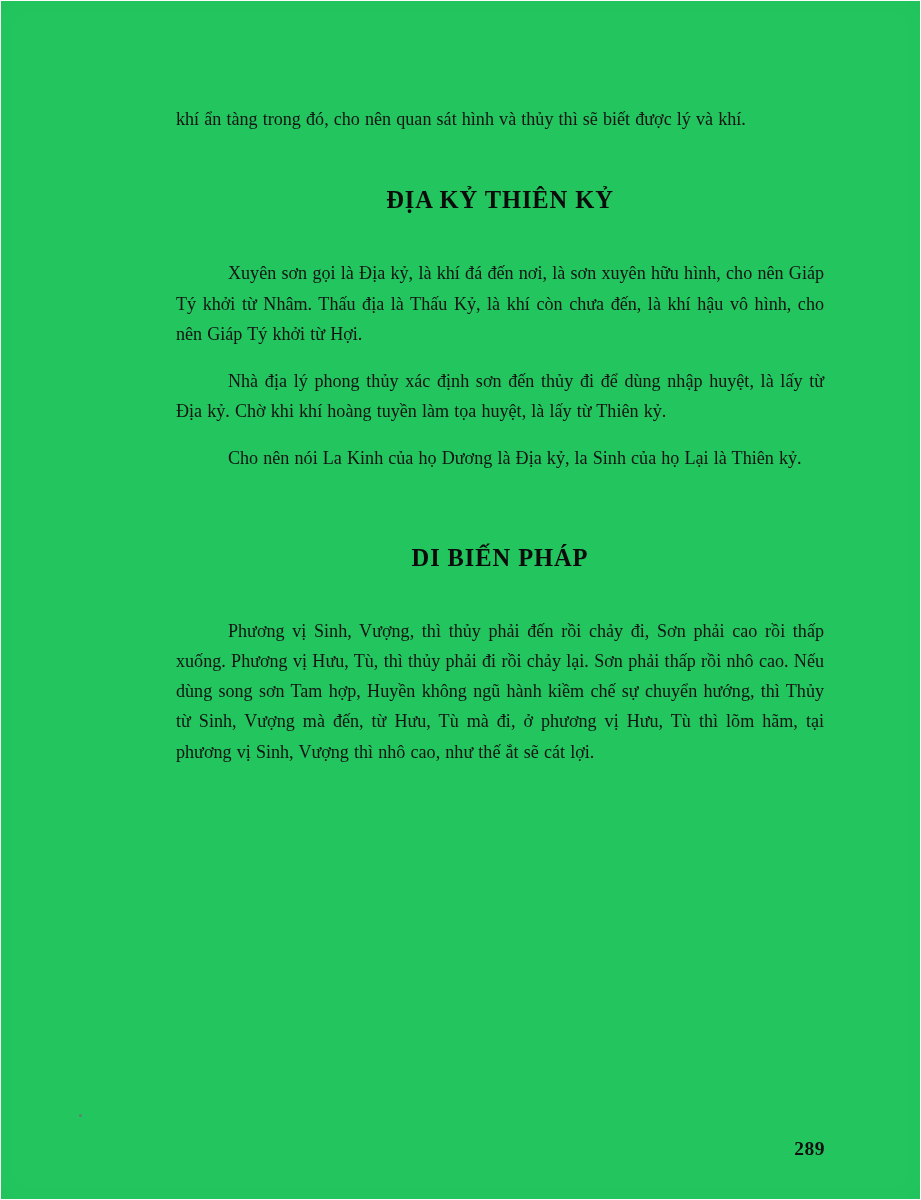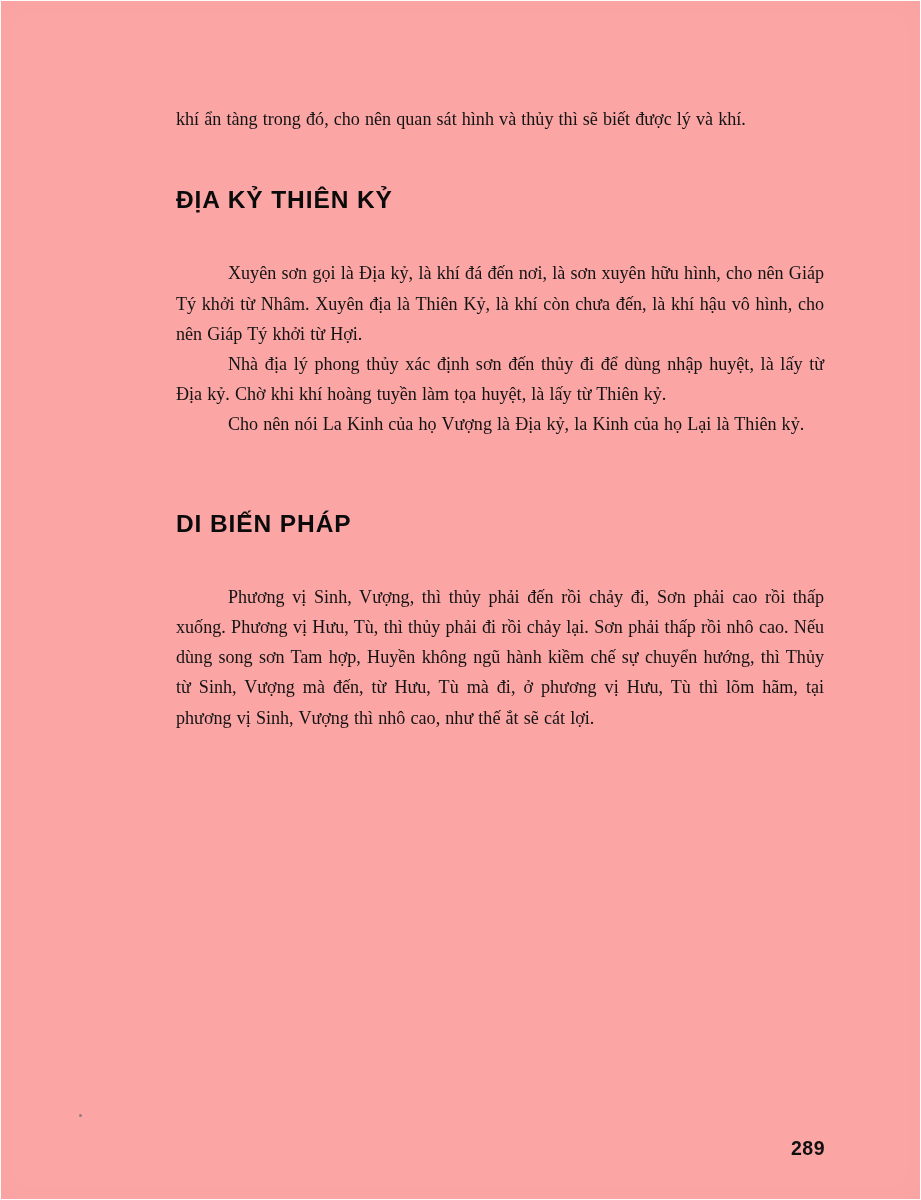--- a/index.html
+++ b/index.html
@@ -7,21 +7,21 @@
     margin: 0;
     padding: 0;
     background: #ffffff;
   }
 
   .page {
     position: relative;
     width: 921px;
     height: 1200px;
     margin: 0 auto;
-    background: #fca5a5;
+    background: #22c55e;
     overflow: hidden;
     box-sizing: border-box;
     padding-left: 48px;
   }
 
   
   .scan-edge {
     position: absolute;
     inset: 0;
     pointer-events: none;
@@ -46,49 +46,49 @@
     text-indent: 0;
     word-spacing: 0.6px;
     -webkit-font-smoothing: none;
   }
 
   p.indented {
     text-indent: 52px;
   }
 
   p.spaced {
-    margin-top: 0;
+    margin-top: 17px;
   }
 
   h2.section-heading {
-    font-family: Liberation Sans, sans-serif;
+    font-family: Liberation Serif, serif;
     font-weight: bold;
     font-size: 24.5px;
     letter-spacing: 0.9px;
     color: #0b0b0b;
-    text-align: left;
+    text-align: center;
     margin: 0;
     line-height: 1.15;
   }
 
   .gap-before-heading-1 { height: 52px; }
   .gap-after-heading-1  { height: 44px; }
   .gap-before-heading-2 { height: 70px; }
   .gap-after-heading-2  { height: 44px; }
   .gap-before-heading-3 { height: 68px; }
   .gap-after-heading-3  { height: 44px; }
 
   .page-number {
     position: absolute;
     left: 16px;
     right: 0;
     bottom: 40px;
     text-align: right;
     padding-right: 96px;
-    font-family: Liberation Sans, sans-serif;
+    font-family: Liberation Serif, serif;
     font-weight: bold;
     font-size: 19.5px;
     color: #101010;
     letter-spacing: 0.5px;
   }
 
   .speck {
     position: absolute;
     left: 79px;
     top: 1114px;
@@ -109,25 +109,25 @@
   <div class="content">
 
     <p class="body-text">khí ẩn tàng trong đó, cho nên quan sát hình và thủy thì sẽ biết được lý và khí.</p>
 
     <div class="gap-before-heading-1"></div>
 
     <h2 class="section-heading">ĐỊA KỶ THIÊN KỶ</h2>
 
     <div class="gap-after-heading-1"></div>
 
-    <p class="body-text indented">Xuyên sơn gọi là Địa kỷ, là khí đá đến nơi, là sơn xuyên hữu hình, cho nên Giáp Tý khởi từ Nhâm. Xuyên địa là Thiên Kỷ, là khí còn chưa đến, là khí hậu vô hình, cho nên Giáp Tý khởi từ Hợi.</p>
+    <p class="body-text indented">Xuyên sơn gọi là Địa kỷ, là khí đá đến nơi, là sơn xuyên hữu hình, cho nên Giáp Tý khởi từ Nhâm. Thấu địa là Thấu Kỷ, là khí còn chưa đến, là khí hậu vô hình, cho nên Giáp Tý khởi từ Hợi.</p>
 
     <p class="body-text indented spaced">Nhà địa lý phong thủy xác định sơn đến thủy đi để dùng nhập huyệt, là lấy từ Địa kỷ. Chờ khi khí hoàng tuyền làm tọa huyệt, là lấy từ Thiên kỷ.</p>
 
-    <p class="body-text indented spaced">Cho nên nói La Kinh của họ Vượng là Địa kỷ, la Kinh của họ Lại là Thiên kỷ.</p>
+    <p class="body-text indented spaced">Cho nên nói La Kinh của họ Dương là Địa kỷ, la Sinh của họ Lại là Thiên kỷ.</p>
 
     <div class="gap-before-heading-2"></div>
 
     <h2 class="section-heading">DI BIẾN PHÁP</h2>
 
     <div class="gap-after-heading-2"></div>
 
     <p class="body-text indented">Phương vị Sinh, Vượng, thì thủy phải đến rồi chảy đi, Sơn phải cao rồi thấp xuống. Phương vị Hưu, Tù, thì thủy phải đi rồi chảy lại. Sơn phải thấp rồi nhô cao. Nếu dùng song sơn Tam hợp, Huyền không ngũ hành kiềm chế sự chuyển hướng, thì Thủy từ Sinh, Vượng mà đến, từ Hưu, Tù mà đi, ở phương vị Hưu, Tù thì lõm hãm, tại phương vị Sinh, Vượng thì nhô cao, như thế ắt sẽ cát lợi.</p>
 
     <div class="gap-before-heading-3"></div>

